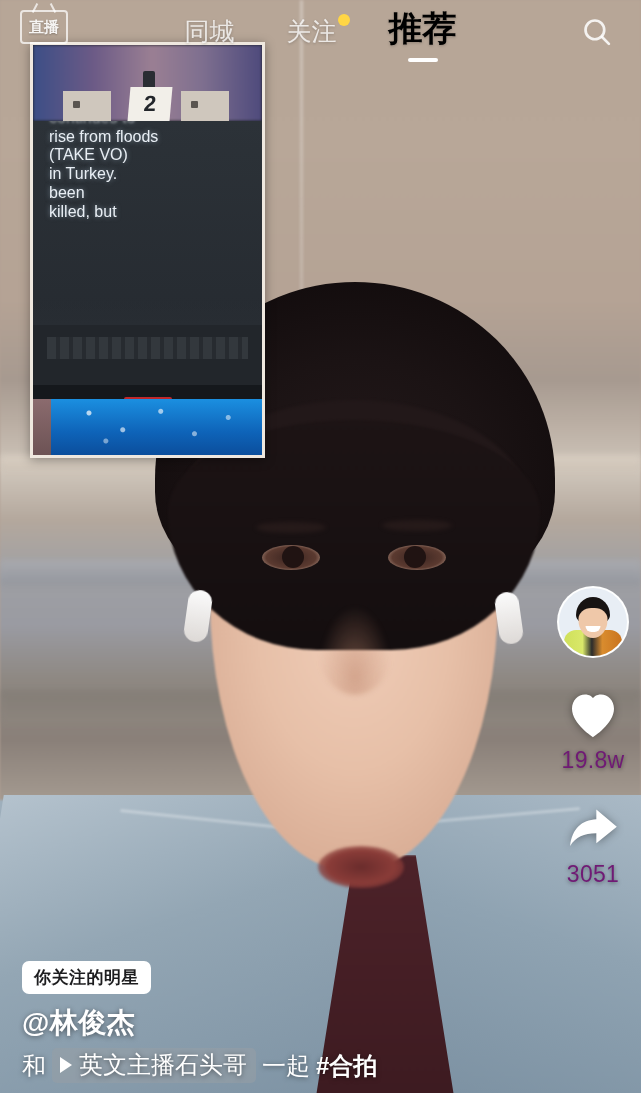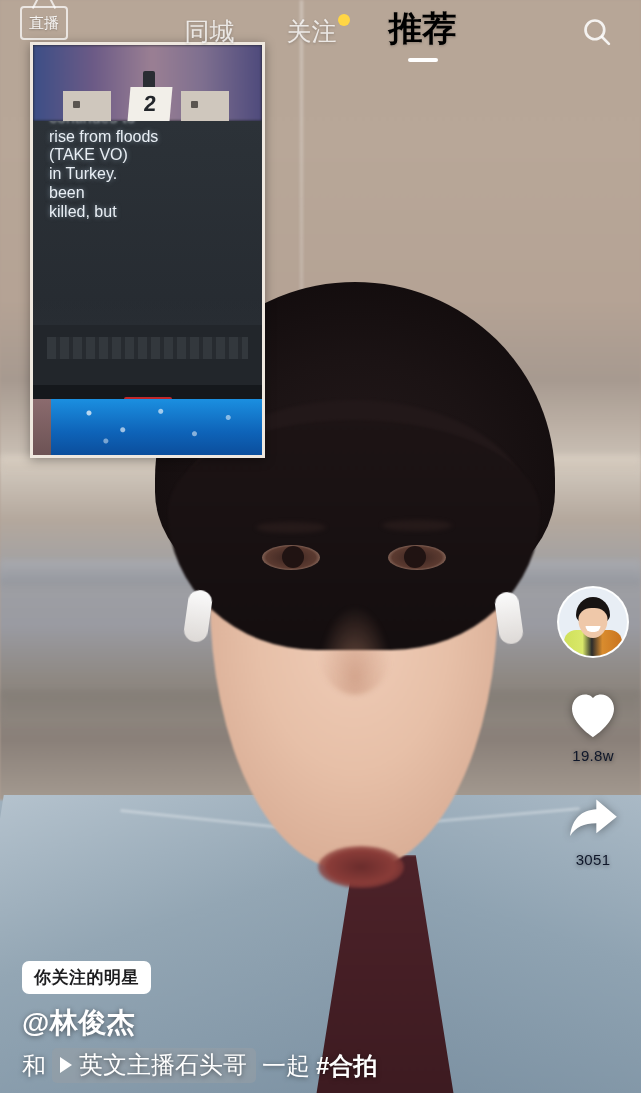--- a/index.html
+++ b/index.html
@@ -116,21 +116,21 @@
     position:absolute; background:rgba(255,255,255,.30); filter:blur(1px);
   }
 
   
   .topbar {
     position:absolute; left:0; top:0; width:641px; height:62px;
     display:flex; align-items:center; z-index:40;
   }
   .live-btn {
     position:absolute; left:18px; top:6px; width:52px; height:42px;
-    display:flex; justify-content:center;
+    display:flex; align-items:center; justify-content:center;font-weight:bold;
   }
   .live-frame {
     position:relative; width:48px; height:34px;
     border:2px solid rgba(255,255,255,.72); border-radius:4px;
     display:flex; align-items:center; justify-content:center;
   }
   .live-frame::before, .live-frame::after {
     content:""; position:absolute; top:-9px; width:2px; height:10px;
     background:rgba(255,255,255,.72);
   }
@@ -278,21 +278,21 @@
   }
   .av-body {
     position:absolute; left:50%; transform:translateX(-50%); bottom:0;
     width:58px; height:26px;
     background:linear-gradient(90deg,#cfe05a 0%, #d9e86a 32%, #2b2b2b 48%, #d98c2e 66%, #c9731f 100%);
     border-radius:12px 12px 0 0;
   }
 
   .action { margin-top:30px; display:flex; flex-direction:column; align-items:center; }
   .action .count {
-    margin-top:7px; color:#0f172a; font-size:15px; font-weight:500;
+    margin-top:7px; color:#701a75; font-size:23px; font-weight:500;
     text-shadow:0 1px 4px rgba(0,0,0,.45); letter-spacing:.3px;
   }
   .ico { filter:drop-shadow(0 1px 4px rgba(0,0,0,.38)); }
 
   
   .caption { position:absolute; left:22px; bottom:10px; width:520px; z-index:40; }
   .star-badge {
     display:inline-block; background:#ffffff; color:#1d1d1f;
     font-size:17px; font-weight:bold; padding:5px 12px; border-radius:7px;
     letter-spacing:.5px;

